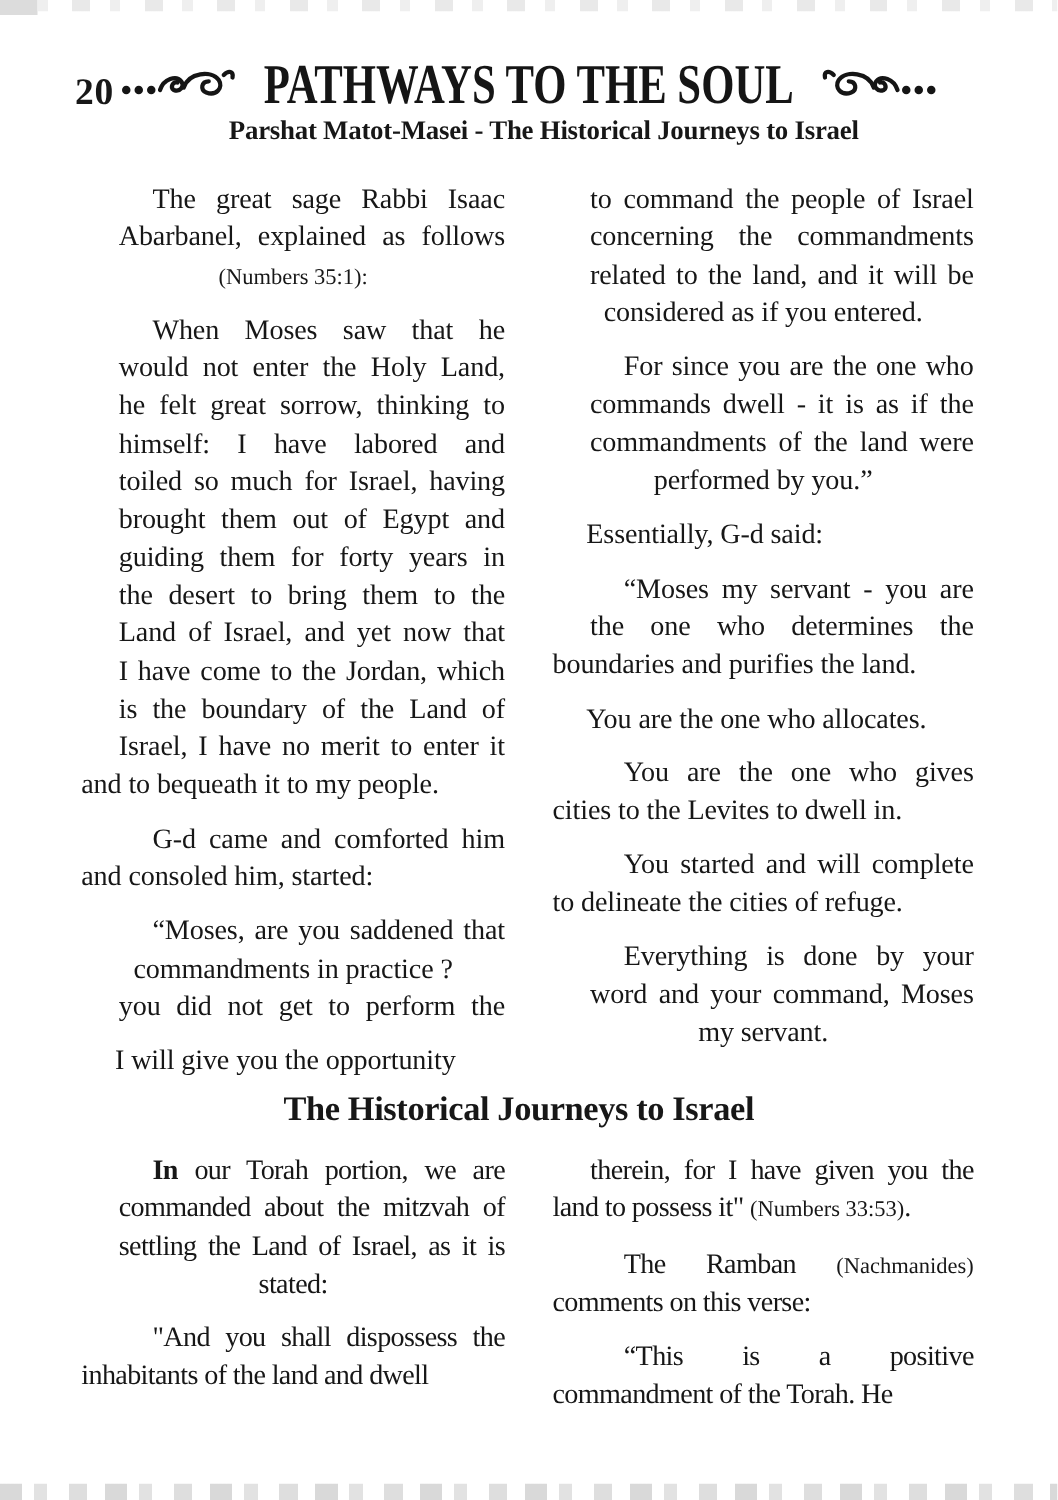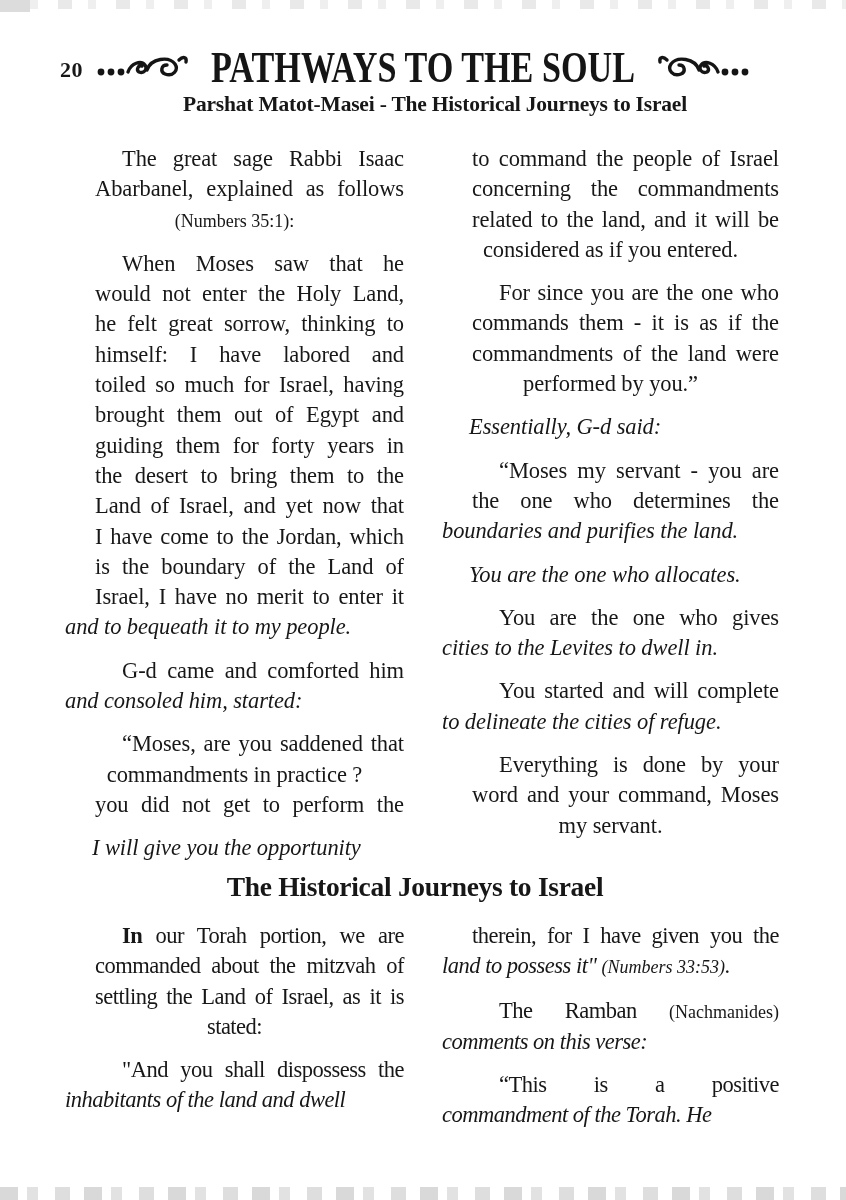--- a/index.html
+++ b/index.html
@@ -3,37 +3,37 @@
 <meta charset="utf-8">
 <style>
   html,body{margin:0;padding:0;}
   body{
     width:846px;height:1200px;position:relative;overflow:hidden;
     background:#ffffff;color:#171717;
     font-family:"Liberation Serif","DejaVu Serif",serif;
   }
   .abs{position:absolute;}
   
-  #page-number{left:60px;top:57px;font-size:22px;font-weight:bold;letter-spacing:0.5px;}
+  #page-number{left:60px;top:57px;font-size:30px;font-weight:bold;letter-spacing:0.5px;}
   #title-row{left:0;top:42px;width:846px;height:52px;display:flex;justify-content:center;align-items:center;gap:16px;}
   #title-svg text{font-family:"Liberation Serif","DejaVu Serif",serif;font-weight:bold;fill:#151515;}
   .ornament{flex:0 0 auto;}
   #subtitle{left:0;top:92px;width:846px;text-align:center;font-size:21.5px;font-weight:bold;letter-spacing:-0.2px;margin-left:12px;}
   
   .col{position:absolute;width:339px;font-size:22.5px;line-height:30.3px;letter-spacing:-0.1px;}
   #col-top-left {left:65px; top:144px;}
   #col-top-right{left:442px;top:144px;width:337px;}
   #col-bot-left {left:65px; top:921px;letter-spacing:-0.5px;}
   #col-bot-right{left:442px;top:921px;width:337px;letter-spacing:-0.5px;}
   .para{margin:0 0 13px 0;}
   .para:last-child{margin-bottom:0;}
   .line{display:block;}
   .just{text-align:justify;text-align-last:justify;white-space:nowrap;margin-left:30px;}
   .cent{text-align:center;}
-  .left{text-align:left;white-space:nowrap;font-style:italic;}
+  .left{text-align:left;white-space:nowrap;}
   .indent .line:first-child{text-indent:27px;}
   .sm{font-size:18px;letter-spacing:0;}
   .b{font-weight:bold;}
   
   #section-heading{left:0;top:871px;width:830px;text-align:center;font-size:27.5px;font-weight:bold;letter-spacing:-0.3px;}
   
   #edge-top{left:0;top:0;width:846px;height:9px;
     background:repeating-linear-gradient(90deg,#e9e9e9 0 14px,#ffffff 14px 30px,#efefef 30px 38px,#ffffff 38px 58px);}
   #edge-corner{left:0;top:0;width:30px;height:12px;background:#dcdcdc;}
   #edge-bottom{left:0;top:1187px;width:846px;height:13px;
@@ -118,21 +118,21 @@
   </div>
 <div class="abs col" id="col-top-right">
     <div class="para">
       <div class="line just"><span>to command the people of Israel</span></div>
       <div class="line just"><span>concerning the commandments</span></div>
       <div class="line just"><span>related to the land, and it will be</span></div>
       <div class="line cent"><span>considered as if you entered.</span></div>
     </div>
     <div class="para indent">
       <div class="line just"><span>For since you are the one who</span></div>
-      <div class="line just"><span>commands them - it is as if the</span></div>
+      <div class="line just"><span>commands dwell - it is as if the</span></div>
       <div class="line just"><span>commandments of the land were</span></div>
       <div class="line cent"><span>performed by you.”</span></div>
     </div>
     <div class="para indent">
       <div class="line left"><span>Essentially, G-d said:</span></div>
     </div>
     <div class="para indent">
       <div class="line just"><span>“Moses my servant - you are</span></div>
       <div class="line just"><span>the one who determines the</span></div>
       <div class="line left"><span>boundaries and purifies the land.</span></div>

